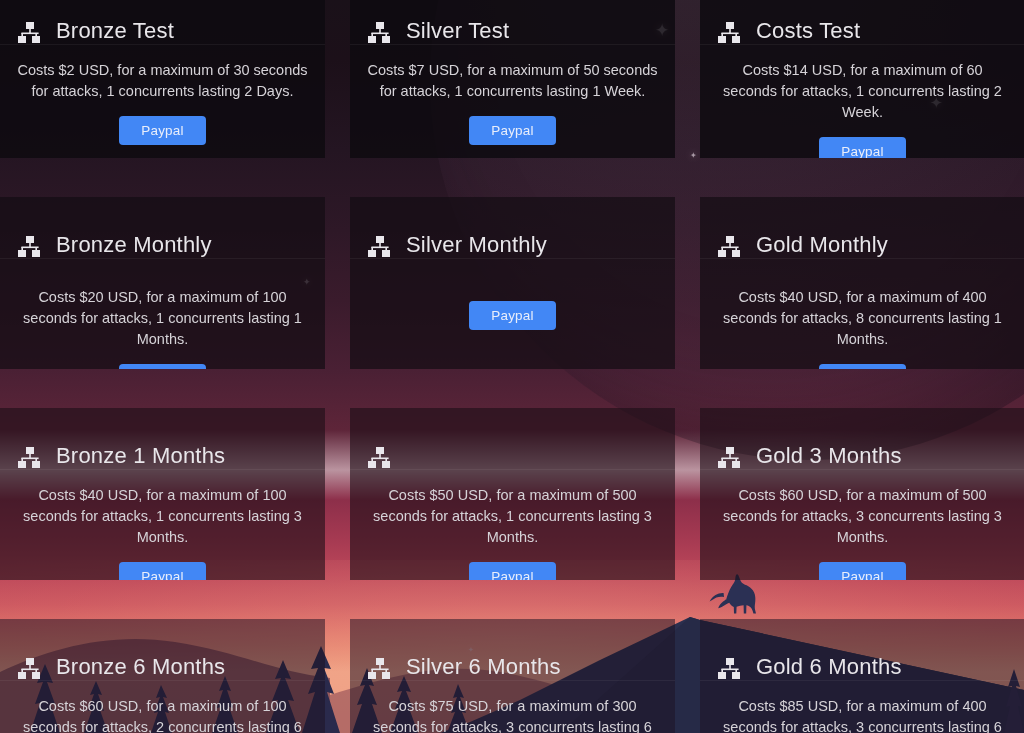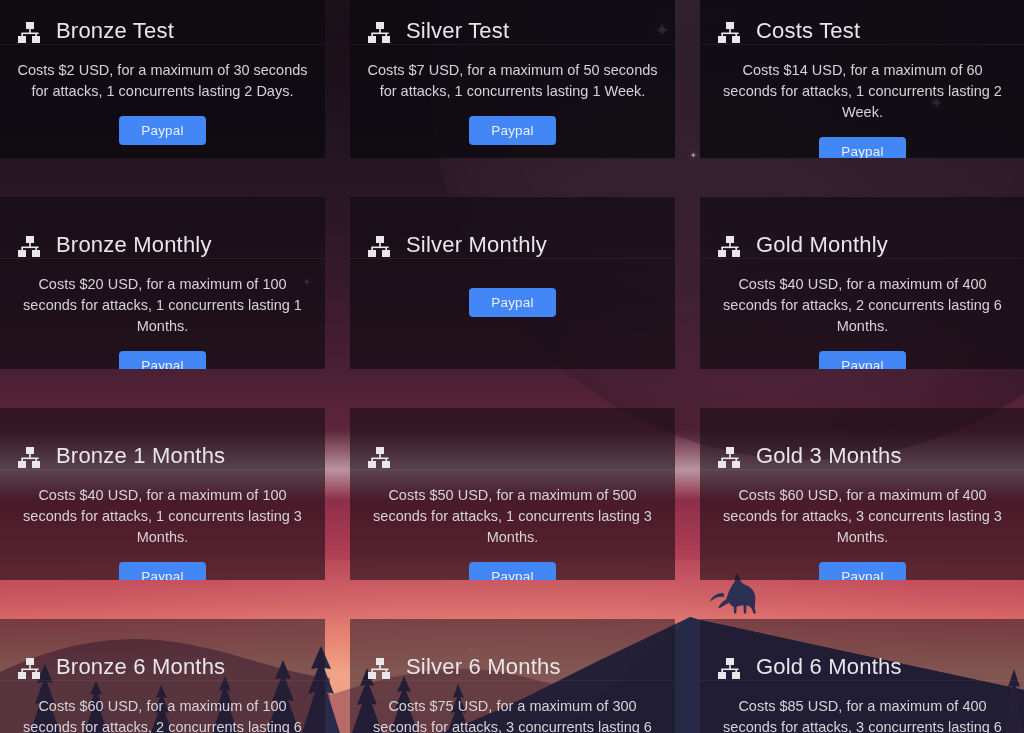--- a/index.html
+++ b/index.html
@@ -91,21 +91,21 @@
   }
 
   .card {
     background: rgba(16, 12, 18, 0.74);
     display: flex;
     flex-direction: column;
     overflow: hidden;
     position: relative;
   }
   .card.r1 { background: rgba(14, 11, 16, 0.86); }
-  .card.r2 { background: rgba(20, 13, 20, 0.72); }
+  .card.r2 { background: rgba(20, 13, 20, 0.72); gap: 13px; }
   .card.r3 { background: rgba(26, 14, 22, 0.60); }
   .card.r4 { background: rgba(28, 18, 34, 0.52); }
 
   .card-header {
     height: 45px;
     flex: 0 0 45px;
     display: flex;
     align-items: flex-end;
     gap: 14px;
     padding: 0 0 0 18px;
@@ -316,21 +316,21 @@
         <rect x="0" y="14" width="8" height="7" fill="#e9e7ec"></rect>
         <rect x="14" y="14" width="8" height="7" fill="#e9e7ec"></rect>
         <rect x="11.2" y="7" width="1.6" height="5" fill="#e9e7ec"></rect>
         <rect x="3.4" y="10.5" width="17.2" height="1.6" fill="#e9e7ec"></rect>
         <rect x="3.4" y="11" width="1.6" height="3.4" fill="#e9e7ec"></rect>
         <rect x="17.4" y="11" width="1.6" height="3.4" fill="#e9e7ec"></rect>
       </svg>
       <div class="card-title">Gold Monthly</div>
     </div>
     <div class="card-body">
-      <div class="card-desc">Costs $40 USD, for a maximum of 400 seconds for attacks, 2 concurrents lasting 6 Months.</div>
+      <div class="card-desc">Costs $40 USD, for a maximum of 400 seconds for attacks, 8 concurrents lasting 1 Months.</div>
       <button class="paypal-btn">Paypal</button>
     </div>
   </div>
 
   <div class="gap" style="grid-column: 1 / -1;"></div>
 
   <div class="card r3">
     <div class="card-header">
       <svg class="sitemap-icon" viewBox="0 0 24 22">
         <rect x="8" y="0" width="8" height="7" fill="#e9e7ec"></rect>
@@ -376,21 +376,21 @@
         <rect x="0" y="14" width="8" height="7" fill="#e9e7ec"></rect>
         <rect x="14" y="14" width="8" height="7" fill="#e9e7ec"></rect>
         <rect x="11.2" y="7" width="1.6" height="5" fill="#e9e7ec"></rect>
         <rect x="3.4" y="10.5" width="17.2" height="1.6" fill="#e9e7ec"></rect>
         <rect x="3.4" y="11" width="1.6" height="3.4" fill="#e9e7ec"></rect>
         <rect x="17.4" y="11" width="1.6" height="3.4" fill="#e9e7ec"></rect>
       </svg>
       <div class="card-title">Gold 3 Months</div>
     </div>
     <div class="card-body">
-      <div class="card-desc">Costs $60 USD, for a maximum of 400 seconds for attacks, 3 concurrents lasting 3 Months.</div>
+      <div class="card-desc">Costs $60 USD, for a maximum of 500 seconds for attacks, 3 concurrents lasting 3 Months.</div>
       <button class="paypal-btn">Paypal</button>
     </div>
   </div>
 
   <div class="gap" style="grid-column: 1 / -1;"></div>
 
   <div class="card r4">
     <div class="card-header">
       <svg class="sitemap-icon" viewBox="0 0 24 22">
         <rect x="8" y="0" width="8" height="7" fill="#e9e7ec"></rect>

